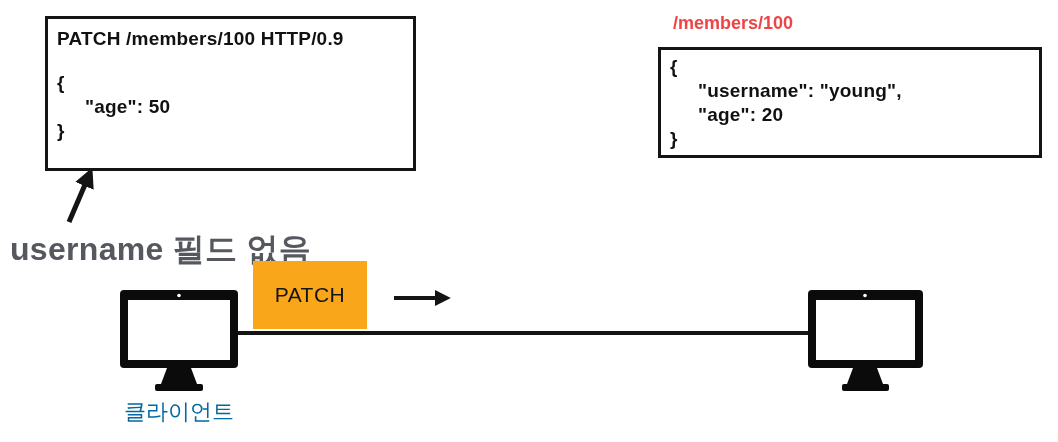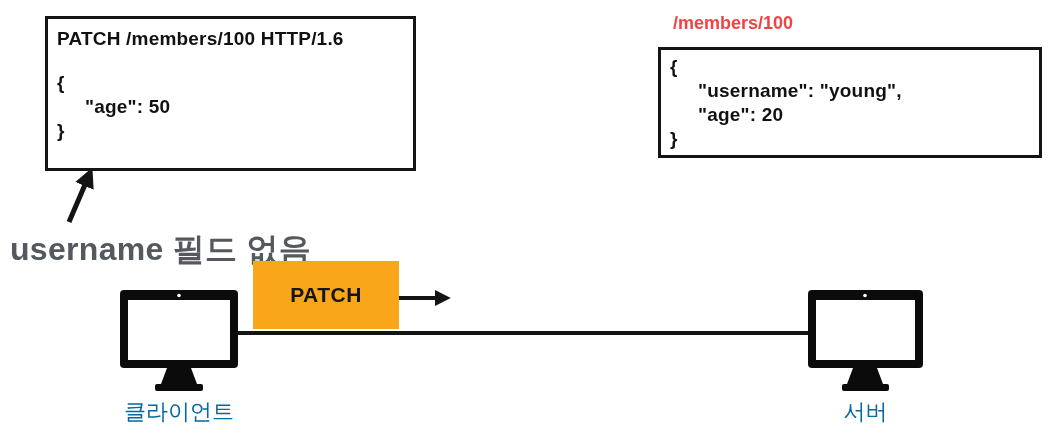--- a/index.html
+++ b/index.html
@@ -21,23 +21,23 @@
   .gap { height:20px; }
   .resource-path {
     position:absolute; left:673px; top:13px;
     font-size:18px; font-weight:bold; color:#ef4444;
   }
   .annotation-text {
     position:absolute; left:10px; top:228px;
     font-size:32px; font-weight:bold; color:#55585E; letter-spacing:0.3px;
   }
   .method-badge {
-    position:absolute; left:253px; top:261px; width:146px; height:68px;
+    position:absolute; left:253px; top:261px; width:114px; height:68px;
     background:#F9A61A; display:flex; align-items:center; justify-content:center;
-    font-size:21px; font-weight:bold; color:#151515; letter-spacing:0.5px;
+    font-size:21px; font-weight:normal; color:#151515; letter-spacing:0.5px;
   }
   .node-label {
     position:absolute; top:397px; font-size:22px; color:#0369a1; text-align:center;
   }
   .client-label { left:116px; width:126px; }
   .server-label { left:806px; width:119px; }
   .diagram-svg { position:absolute; left:0; top:0; width:1058px; height:442px; }
 </style>
 </head>
 <body>
@@ -74,36 +74,35 @@
     <g>
       <rect x="808" y="290" width="115" height="78" rx="4" fill="#0b0b0b"></rect>
       <circle cx="865" cy="295.5" r="1.8" fill="#ffffff"></circle>
       <rect x="816" y="300" width="99" height="60" fill="#ffffff"></rect>
       <polygon points="853,368 877,368 883,384 847,384" fill="#0b0b0b"></polygon>
       <rect x="842" y="384" width="47" height="7" rx="2" fill="#0b0b0b"></rect>
     </g>
   </svg>
 
   <div class="sketch-box request-box">
-    <div class="code-line">PATCH /members/100 HTTP/1.6</div>
+    <div class="code-line">PATCH /members/100 HTTP/0.9</div>
     <div class="gap"></div>
     <div class="code-line">{</div>
     <div class="code-line indent">"age": 50</div>
     <div class="code-line">}</div>
   </div>
 
   <div class="annotation-text">username 필드 없음</div>
 
   <div class="resource-path">/members/100</div>
 
   <div class="sketch-box resource-box">
     <div class="code-line">{</div>
     <div class="code-line indent">"username": "young",</div>
     <div class="code-line indent">"age": 20</div>
     <div class="code-line">}</div>
   </div>
 
   <div class="method-badge">PATCH</div>
 
   <div class="node-label client-label">클라이언트</div>
-  <div class="node-label server-label">서버</div>
 
 </div>
 
 </body></html>

